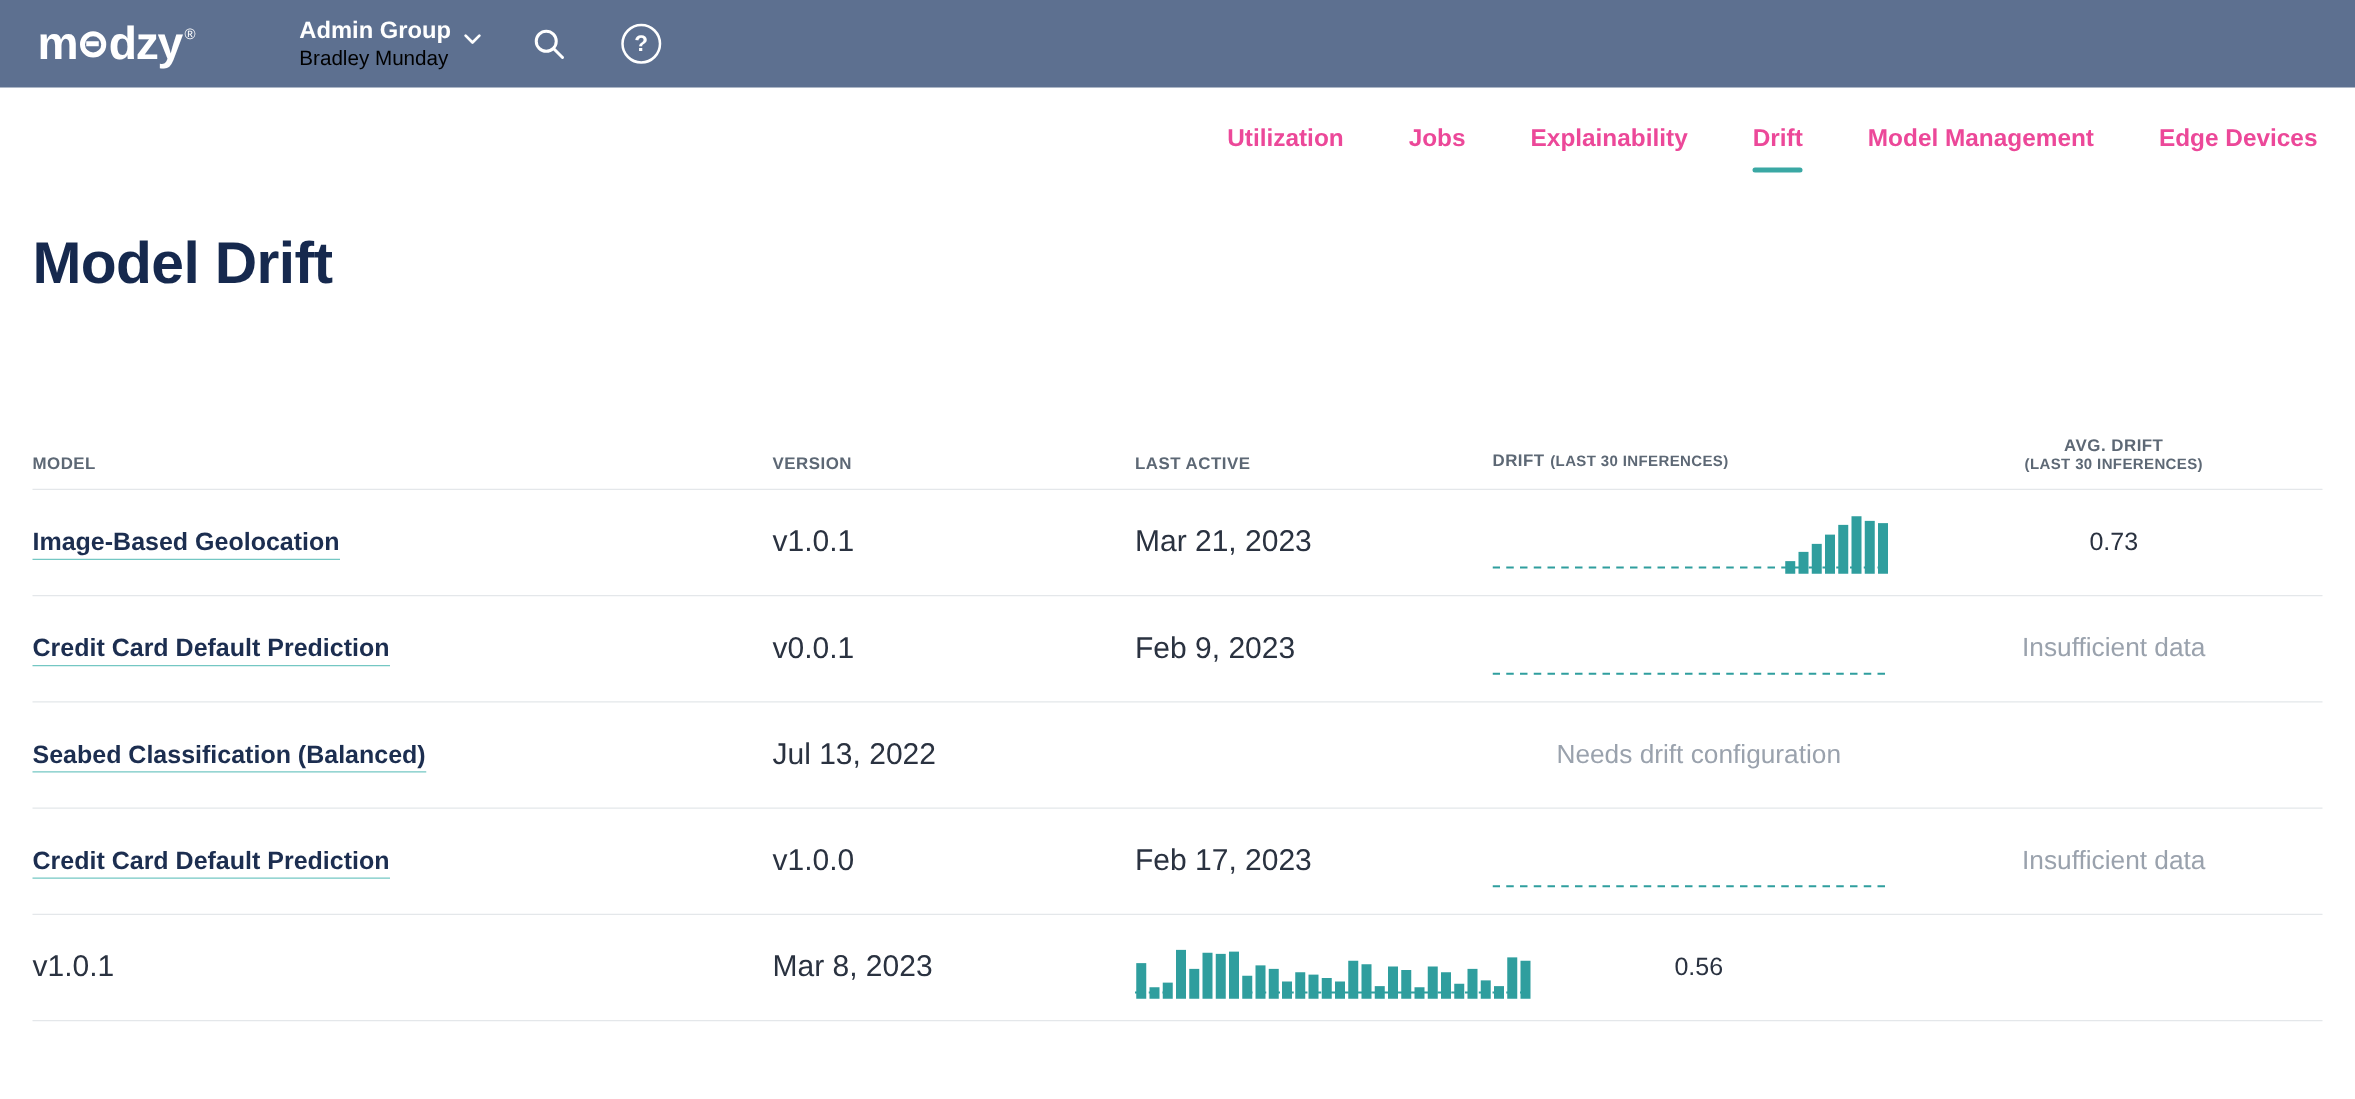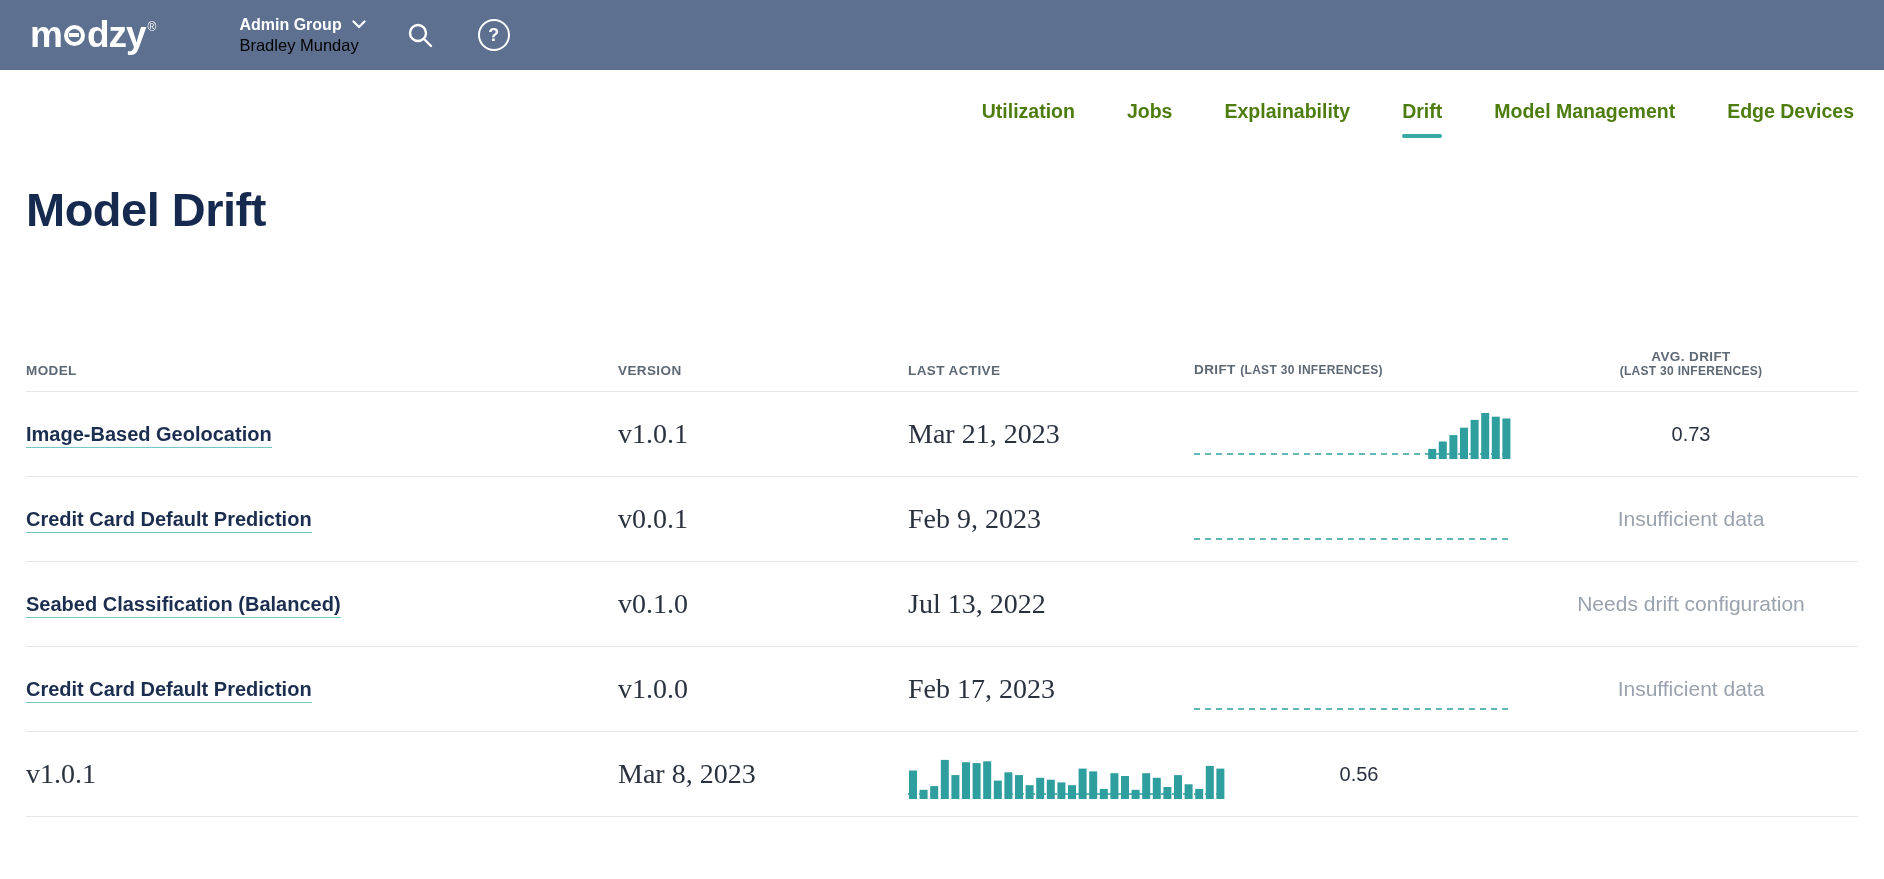--- a/index.html
+++ b/index.html
@@ -10,55 +10,55 @@
   .topbar { height:70px; background:#5d7090; display:flex; align-items:center;
     padding:0 30px; color:#fff; }
   .logo { display:flex; align-items:center; font-size:37px; font-weight:800;
     letter-spacing:-1px; cursor:pointer; margin-right:84px; }
   .logo-o { width:21px; height:21px; border:4.5px solid #fff; border-radius:50%;
     display:inline-flex; align-items:center; justify-content:center; margin:0 2px; }
   .logo-o-bar { width:10px; height:4px; background:#fff; }
   .logo sup { font-size:12px; font-weight:400; margin-left:2px; align-self:flex-start; margin-top:6px; }
 
   .account { display:flex; flex-direction:column; cursor:pointer; }
-  .account-top { display:flex; align-items:center; gap:10px; font-size:16px; font-weight:700; }
+  .account-top { display:flex; align-items:flex-end; gap:10px; font-size:19px; font-weight:700; }
   .account-user { font-size:16.5px; color:#000000; margin-top:2px; }
 
   .topnav { margin-left:auto; display:flex; height:100%; align-items:stretch; }
   .topnav a { display:flex; align-items:center; padding:0 27px; color:#fff;
     font-size:20px; font-weight:600; text-decoration:none; position:relative; }
   .topnav a.active::after { content:""; position:absolute; left:50%; bottom:0;
     transform:translateX(-50%); border:10px solid transparent; border-bottom:10px solid #ffffff; }
 
   .topbar-icons { display:flex; align-items:center; gap:44px; margin-left:40px; }
   .icon-btn { cursor:pointer; display:flex; align-items:center; justify-content:center; }
   .help-circle { width:32px; height:32px; border:2.5px solid #fff; border-radius:50%;
     display:flex; align-items:center; justify-content:center; font-size:18px; font-weight:700; }
 
   
   .subnav { display:flex; justify-content:flex-end; gap:52px; padding:30px 30px 0; }
-  .subnav a { color:#4d7c0f; font-size:19.5px; font-weight:600; text-decoration:none;
+  .subnav a { color:#ec4899; font-size:19.5px; font-weight:600; text-decoration:none;
     padding-bottom:15px; position:relative; }
   .subnav a.active::after { content:""; position:absolute; left:0; right:0; bottom:0;
     height:4px; background:#3aa8a4; border-radius:2px; }
 
   
   .page-title { margin:44px 0 0 26px; font-size:47px; font-weight:800;
     color:#16294e; letter-spacing:-0.5px; }
 
   
   .table { margin:112px 26px 0; }
   .trow { display:grid; grid-template-columns:592px 290px 286px 330px 1fr;
     align-items:center; border-bottom:1px solid #e4e7ea; }
   .thead { align-items:end; padding-bottom:13px; color:#5d6875; }
   .thead .h-main { font-size:13.5px; font-weight:600; letter-spacing:0.4px; }
   .thead .h-sub { font-size:12px; font-weight:600; letter-spacing:0.3px; }
   .col-avg { text-align:center; }
   .trow.data { height:85px; }
-  .cell { font-size:28px; color:#2a3240;font-family:Liberation Serif, serif; }
+  .cell { font-size:24px; color:#2a3240; }
   .model-link { font-size:20px; font-weight:600; color:#1c2e50; text-decoration:none;
     border-bottom:1.5px solid #74c7c3; padding-bottom:2px;margin-top:36px; }
   .avg-val { font-size:20px; color:#2a3240; }
   .avg-muted { font-size:21px; color:#9aa2ad; }
   .spark { width:318px; height:54px; }
   .spark svg { display:block; }
 </style>
 </head>
 <body>
 
@@ -156,21 +156,20 @@
           <svg width="318" height="54" viewBox="0 0 318 54">
             <line x1="0" y1="47" x2="318" y2="47" stroke="#2f9e9e" stroke-width="1.5" stroke-dasharray="6 5"></line>
           </svg>
         </div>
       </div>
     <div class="col-avg avg-muted">Insufficient data</div>
   </div>
 
   <div class="trow data">
     <div><a href="#" class="model-link">Seabed Classification (Balanced)</a></div>
-    <div class="cell">v0.1.0</div>
     <div class="cell">Jul 13, 2022</div>
     <div>
         <div class="spark"></div>
       </div>
     <div class="col-avg avg-muted">Needs drift configuration</div>
   </div>
 
   <div class="trow data">
     <div><a href="#" class="model-link">Credit Card Default Prediction</a></div>
     <div class="cell">v1.0.0</div>

